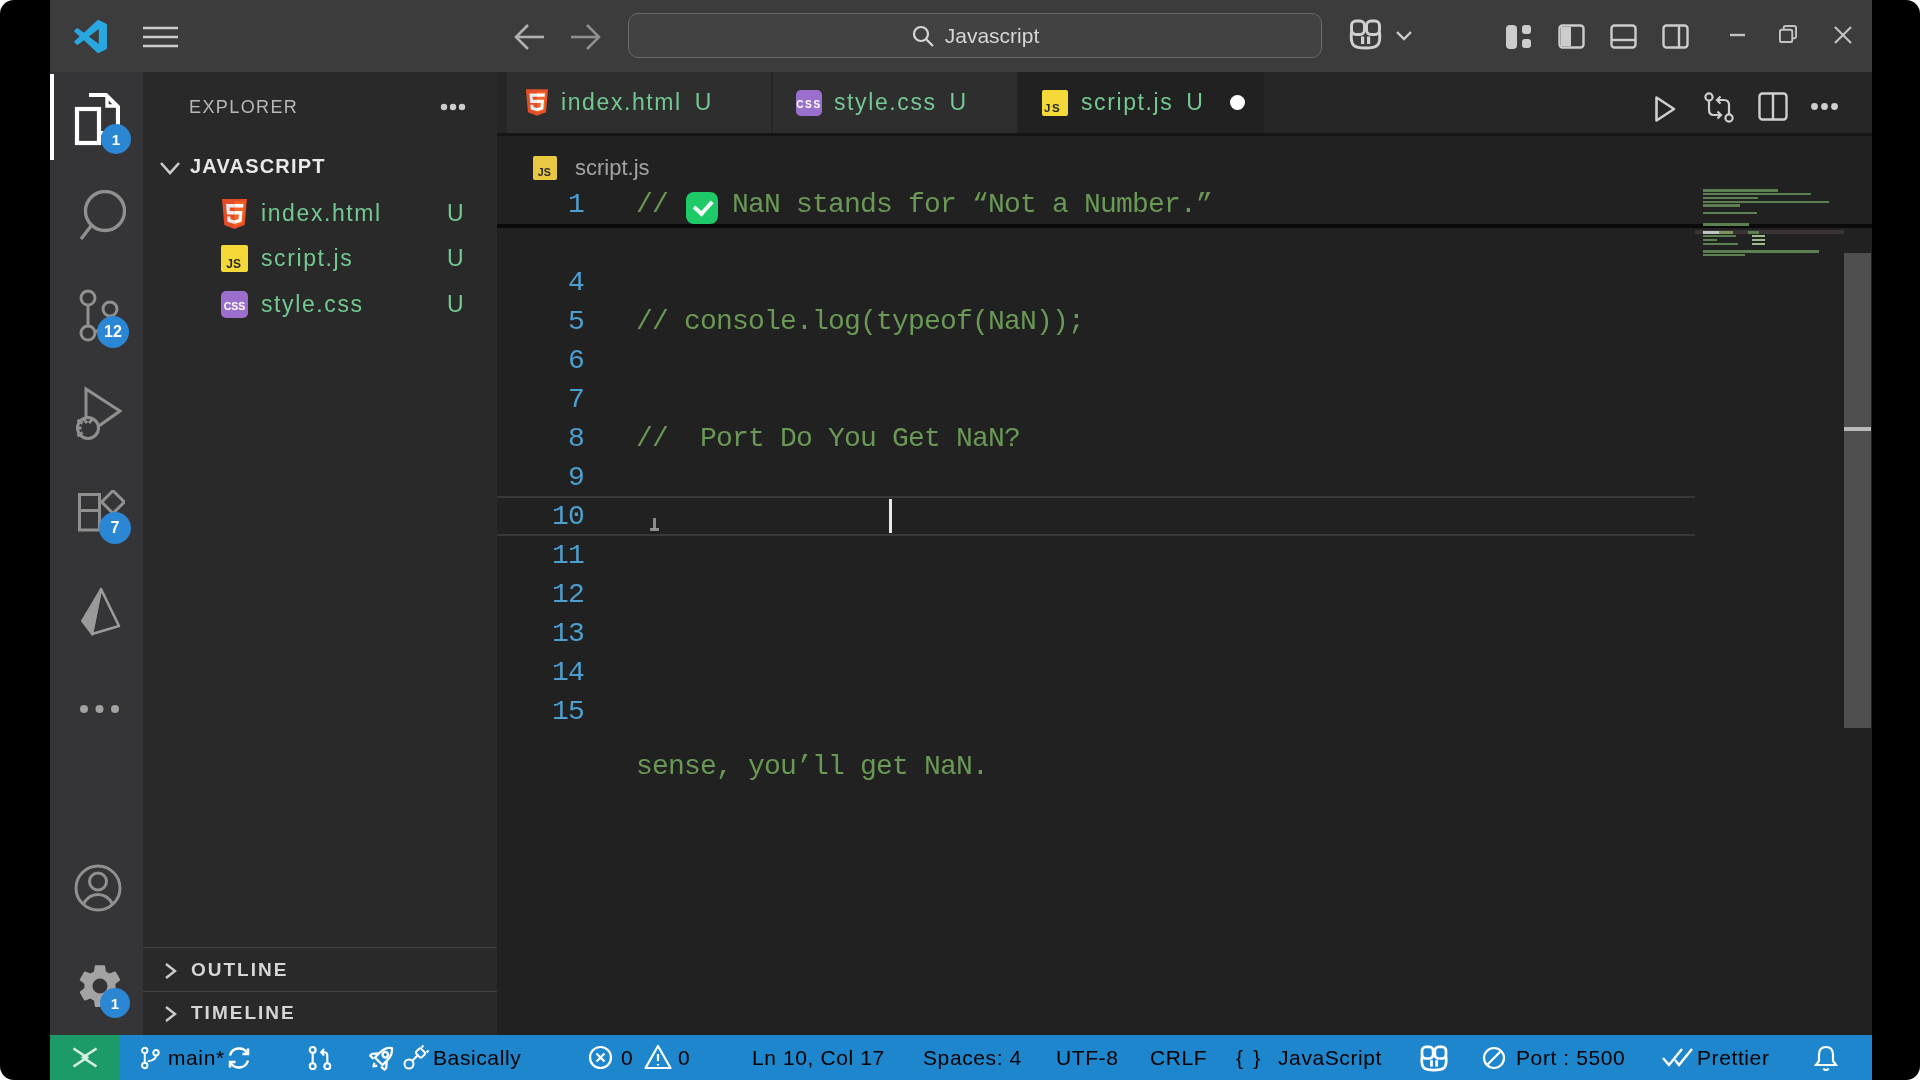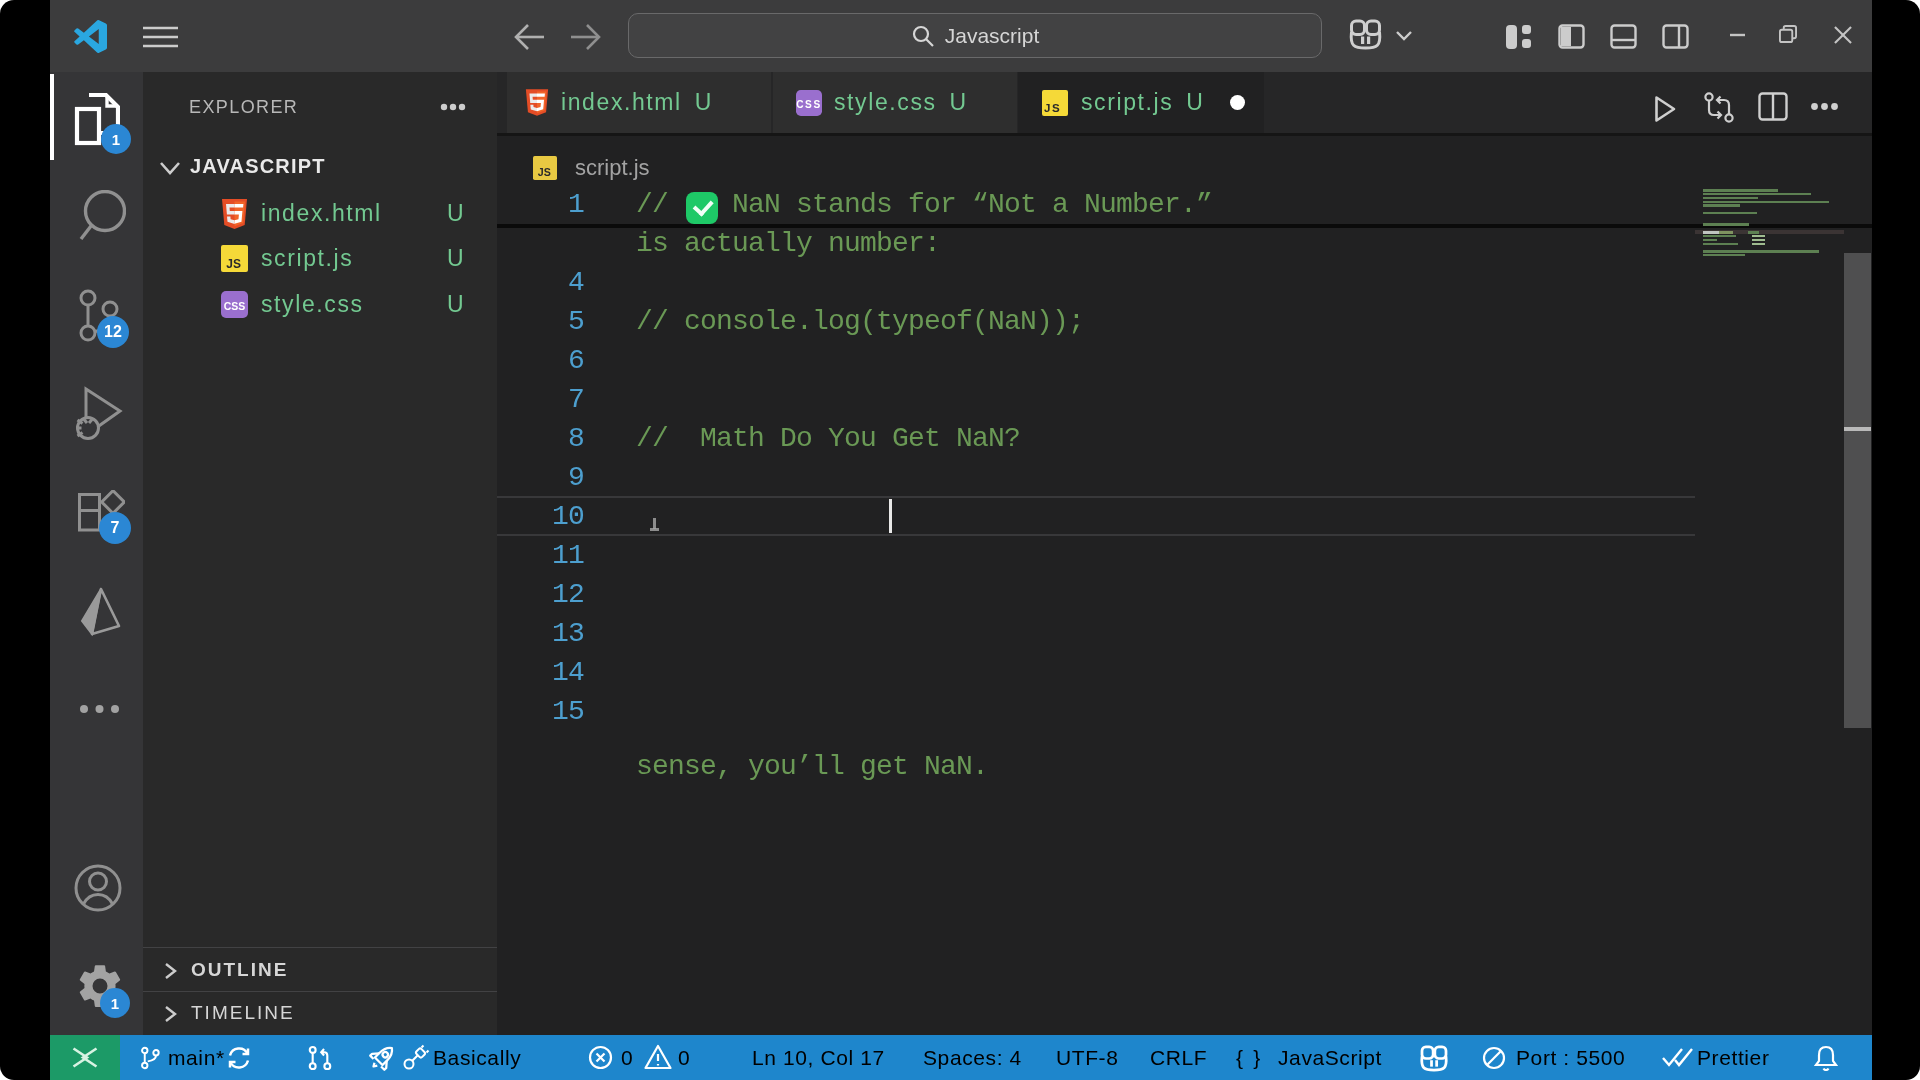--- a/index.html
+++ b/index.html
@@ -237,21 +237,21 @@
 
     <div class="abs" style="left:0;top:875px;width:354px;height:1px;background:#424244"></div>
     <svg class="abs" style="left:21px;top:890px" width="13" height="18" viewBox="0 0 13 18">
       <polyline points="2,2 11,9 2,16" stroke="#cccccc" stroke-width="2.4" fill="none"></polyline>
     </svg>
     <div class="abs" style="left:48px;top:887px;color:#d6d6d6;font-size:19px;font-weight:bold;letter-spacing:2px">OUTLINE</div>
     <div class="abs" style="left:0;top:919px;width:354px;height:1px;background:#424244"></div>
     <svg class="abs" style="left:21px;top:933px" width="13" height="18" viewBox="0 0 13 18">
       <polyline points="2,2 11,9 2,16" stroke="#cccccc" stroke-width="2.4" fill="none"></polyline>
     </svg>
-    <div class="abs" style="left:48px;top:930px;color:#d6d6d6;font-size:19px;font-weight:normal;letter-spacing:2px">TIMELINE</div>
+    <div class="abs" style="left:48px;top:930px;color:#d6d6d6;font-size:19px;font-weight:bold;letter-spacing:2px">TIMELINE</div>
   </div>
 
   <div id="tabbar">
 
     <div class="tab" style="left:10px;width:264px">
       <svg style="margin-left:18px" width="24" height="27" viewBox="0 0 27 30">
         <path fill="#e44d26" d="M1 0 h25 l-2.3 26 L13.5 30 3.3 26 Z"></path>
         <path fill="#f16529" d="M13.5 2.5 h10.5 l-1.9 21.5 -8.6 3.2 Z"></path>
         <path fill="#ebebeb" d="M13.5 12 H8.8l-.3-3.5h5V5H5l.9 10.5h7.6zm0 9.2-3.9-1-.2-2.6H6l.5 5.2 7 2.1z"></path>
         <path fill="#fff" d="M13.5 12v3.5h4.4l-.4 4.7-4 1v3.6l7-2.1.9-10.7zm0-7v3.5h8.6l.3-3.5z"></path>
@@ -314,28 +314,27 @@
       <rect width="27" height="27" rx="2" fill="#e8c942"></rect>
       <text x="20" y="23" font-size="12" font-weight="bold" fill="#2a2a2a" text-anchor="end" font-family="Liberation Sans">JS</text>
     </svg>
     <div class="abs" style="left:78px;top:22px;color:#a3a3a3;font-size:22px">script.js</div>
 
     <div class="row mono num" style="top:52px">1</div>
     <div class="row mono" style="left:139px;top:52px"><span class="cmt">// </span><span class="emoji"></span><span class="cmt"> NaN stands for “Not a Number.”</span></div>
 
     <div class="abs" style="left:0;top:91px;width:1375px;height:4px;background:#0a0a0a"></div>
 
-    <div class="row mono cmt" style="left:139px;top:91px">is actually number:</div>
     <div class="row mono num" style="top:130px">4</div>
     <div class="row mono num" style="top:169px">5</div>
     <div class="row mono cmt" style="left:139px;top:169px">// console.log(typeof(NaN));</div>
     <div class="row mono num" style="top:208px">6</div>
     <div class="row mono num" style="top:247px">7</div>
     <div class="row mono num" style="top:286px">8</div>
-    <div class="row mono cmt" style="left:139px;top:286px">//  Math Do You Get NaN?</div>
+    <div class="row mono cmt" style="left:139px;top:286px">//  Port Do You Get NaN?</div>
     <div class="row mono num" style="top:325px">9</div>
 
     <div class="abs" style="left:0;top:363px;width:1198px;height:2px;background:#38383a"></div>
     <div class="abs" style="left:0;top:401px;width:1198px;height:2px;background:#38383a"></div>
     <div class="row mono num" style="top:364px">10</div>
     <div class="abs" style="left:392px;top:366px;width:3px;height:34px;background:#e8e8e8"></div>
     <div class="row mono num" style="top:403px">11</div>
     <div class="row mono num" style="top:442px">12</div>
     <div class="row mono num" style="top:481px">13</div>
     <div class="row mono num" style="top:520px">14</div>

